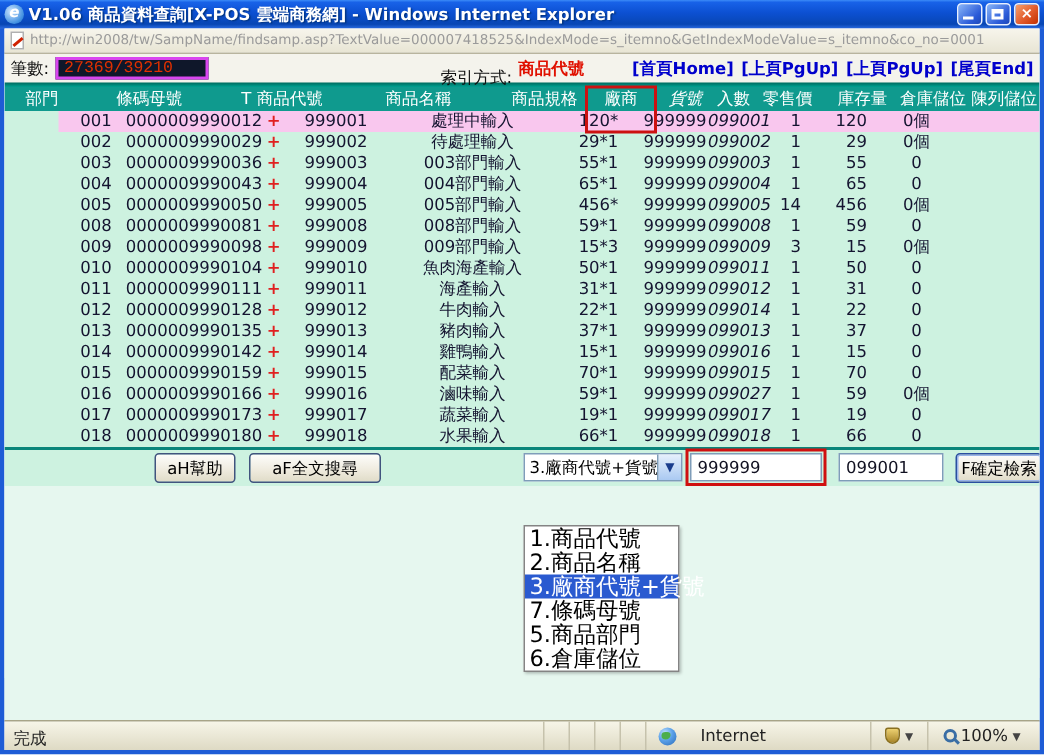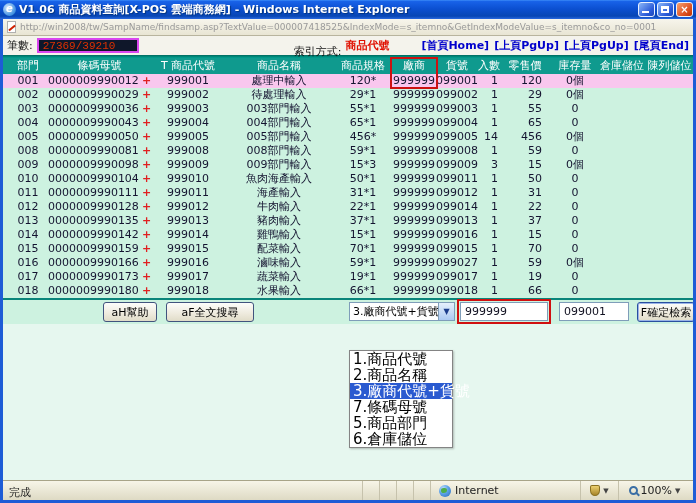--- a/index.html
+++ b/index.html
@@ -50,25 +50,25 @@
 
   .sep-teal { height:3px; background:linear-gradient(#00695e,#00a191); }
 
   
   .grid { font-size:11px; --cols:38px 105px 72px 110px 58px 44px 42px 30px 44px 46px 48px 1fr; }
   .g-head { display:grid; grid-template-columns:var(--cols); padding-left:6px; height:16px; line-height:16px;
     background:#0f9a8e; color:#fff; }
   .g-head .hc { text-align:center; white-space:nowrap; overflow:hidden; }
   .g-body { background:#cdf2e0; }
   .t-row { display:grid; grid-template-columns:var(--cols); padding-left:6px; height:14px; line-height:14px;
-    background:#cdf2e0; color:#141430; cursor:default; }
+    background:#cdf2e0; color:#141430; cursor:default;margin-left:36px; }
   .t-row.sel { background:#f9c7ee; }
   .t-row span, .g-head span { white-space:nowrap; overflow:hidden; }
   .c0,.c1,.c2,.c3,.c4,.c5,.c9 { text-align:center; }
-  .c6 { text-align:left; }
+  .c6 { text-align:left;font-style:italic; }
   .c7,.c8 { text-align:right; padding-right:10px; }
   .plus { color:#e02020; font-weight:bold; margin-left:3px; }
 
   .sep2 { height:2px; background:#0a857a; }
 
   
   .controls { height:24px; background:#cdf2e0; position:relative; font-size:11px; }
   .btn { position:absolute; top:2px; height:20px; border:1px solid #41547e; border-radius:3px;
     background:linear-gradient(180deg,#fdfdfb,#eeeadd 60%,#e0dcc8); color:#000; font-size:11px;
     display:flex; align-items:center; justify-content:center; cursor:pointer; }
@@ -97,21 +97,21 @@
     border:2px solid #cc1111; z-index:5; pointer-events:none; }
 
   .below { height:128px; background:#e6f7ef; }
 
   
   .statusbar { height:20px; background:linear-gradient(#f7f5e8,#dedac4); border-top:1px solid #a8a488;
     display:flex; align-items:flex-end; font-size:11px; color:#222; padding:0 3px; }
   .sb-text { flex:1; padding-left:3px; }
   .sb-cell { width:17px; align-self:stretch; border-left:1px solid #c6c2ac; }
   .sb-zone { width:150px; align-self:stretch; border-left:1px solid #c6c2ac;
-    display:flex; align-items:center; gap:4px; padding-left:8px; }
+    display:flex; align-items:center; gap:16px; padding-left:8px; }
   .globe { width:12px; height:12px; border-radius:50%; flex:none;
     background:radial-gradient(circle at 35% 30%, #bfe0ff, #5aa0e8 45%, #2a6ab8); position:relative; }
   .globe::after { content:""; position:absolute; left:2px; top:3px; width:6px; height:5px;
     background:#4cae4c; border-radius:50% 40% 60% 50%; }
   .sb-shield { width:38px; align-self:stretch; border-left:1px solid #c6c2ac;
     display:flex; align-items:center; justify-content:center; gap:3px; }
   .shield { width:10px; height:11px; border-radius:2px 2px 50% 50%;
     background:linear-gradient(180deg,#ecd070,#a8852a); border:1px solid #8a7020; }
   .caret { font-size:7px; color:#444; }
   .sb-zoom { width:72px; align-self:stretch; border-left:1px solid #c6c2ac;

